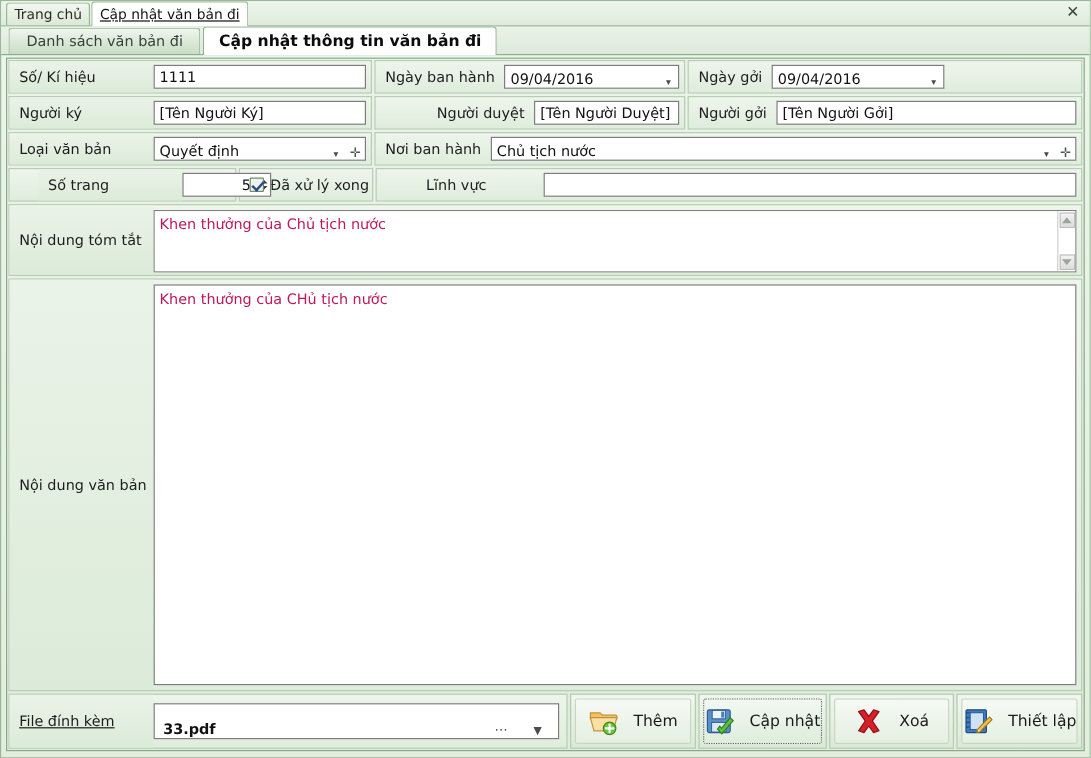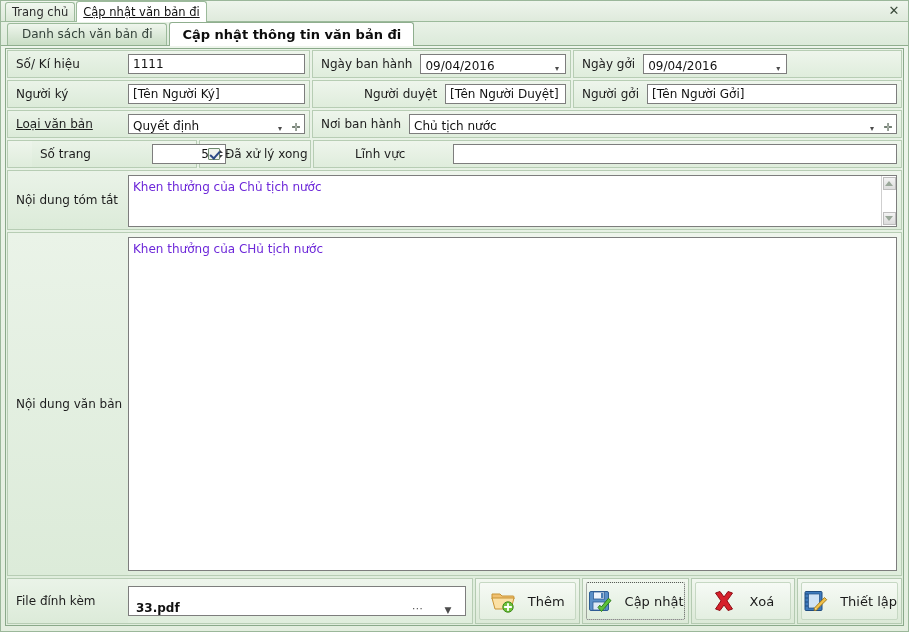--- a/index.html
+++ b/index.html
@@ -148,21 +148,21 @@
   .chk .box:after{
     content:"";position:absolute;left:3px;top:0px;width:4px;height:8px;
     border:solid #2b4a86;border-width:0 2px 2px 0;transform:rotate(42deg);
   }
   .chk span.t{font-size:12px;color:#1d1d1d;white-space:nowrap;}
 
   
   .ta{
     border:1px solid #7d7d7d;background:#fff;box-sizing:border-box;
     font-family:"DejaVu Sans","Liberation Sans",sans-serif;
-    font-size:12px;color:#6d28d9;padding:3px 4px;
+    font-size:12px;color:#be185d;padding:3px 4px;
     width:100%;height:100%;resize:none;outline:none;overflow:hidden;
     line-height:16px;
   }
   .ta-wrap{position:relative;flex:1;display:flex;height:100%;}
   .sbar{
     width:15px;background:#ffffff;border-left:1px solid #cfcfcf;
     display:flex;flex-direction:column;justify-content:space-between;
     align-items:center;padding:1px 0;box-sizing:border-box;cursor:pointer;
   }
   .sbtn{
@@ -261,21 +261,21 @@
       <div class="cellbox" style="flex:1;">
         <div class="lbl">Người gởi</div>
         <div class="fieldwrap">
           <input class="txt" value="[Tên Người Gởi]" style="">
         </div>
       </div>
     </div>
 
     <div class="row" style="height:30px;">
       <div class="cellbox" style="width:303px;flex:none;">
-        <div class="lbl labelcell" style="height:100%;text-decoration:underline;">Loại văn bản</div>
+        <div class="lbl labelcell" style="height:100%;">Loại văn bản</div>
         <div class="fieldwrap">
           <div class="combo">
             <div class="val">Quyết định</div>
             <div class="arrow">▾</div>
             <div class="plus">✛</div>
           </div>
         </div>
       </div>
       <div class="cellbox" style="flex:1;">
         <div class="lbl">Nơi ban hành</div>
@@ -339,21 +339,21 @@
       <div class="cellbox" style="flex:1;align-items:stretch;">
         <div class="lbl labelcell" style="height:100%;width:104px;justify-content:flex-start;">Nội dung văn bản</div>
         <div class="fieldwrap" style="padding:4px 4px 4px 0;align-items:stretch;">
           <textarea class="ta" style="">Khen thưởng của CHủ tịch nước</textarea>
         </div>
       </div>
     </div>
 
     <div class="row" style="height:48px;">
       <div class="cellbox" style="width:466px;flex:none;">
-        <div class="lbl labelcell" style="height:100%;width:104px;">File đính kèm</div>
+        <div class="lbl labelcell" style="height:100%;width:104px;text-decoration:underline;">File đính kèm</div>
         <div class="fieldwrap" style="padding-right:6px;">
           <div class="combo" style="height:30px;">
             <div class="val" style="font-weight:bold;padding-left:7px;">33.pdf</div>
             <div class="dots">⋯</div>
             <div class="arrow" style="width:34px;font-size:9px;">▼</div>
           </div>
         </div>
       </div>
 
       <div class="btnrow" style="flex:1;">

